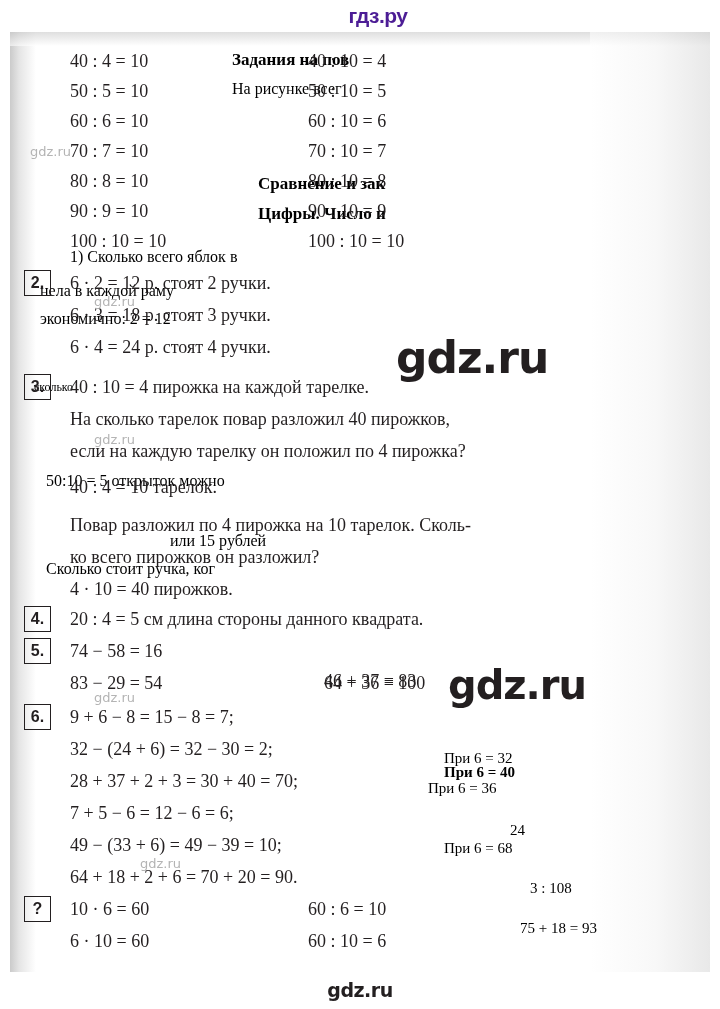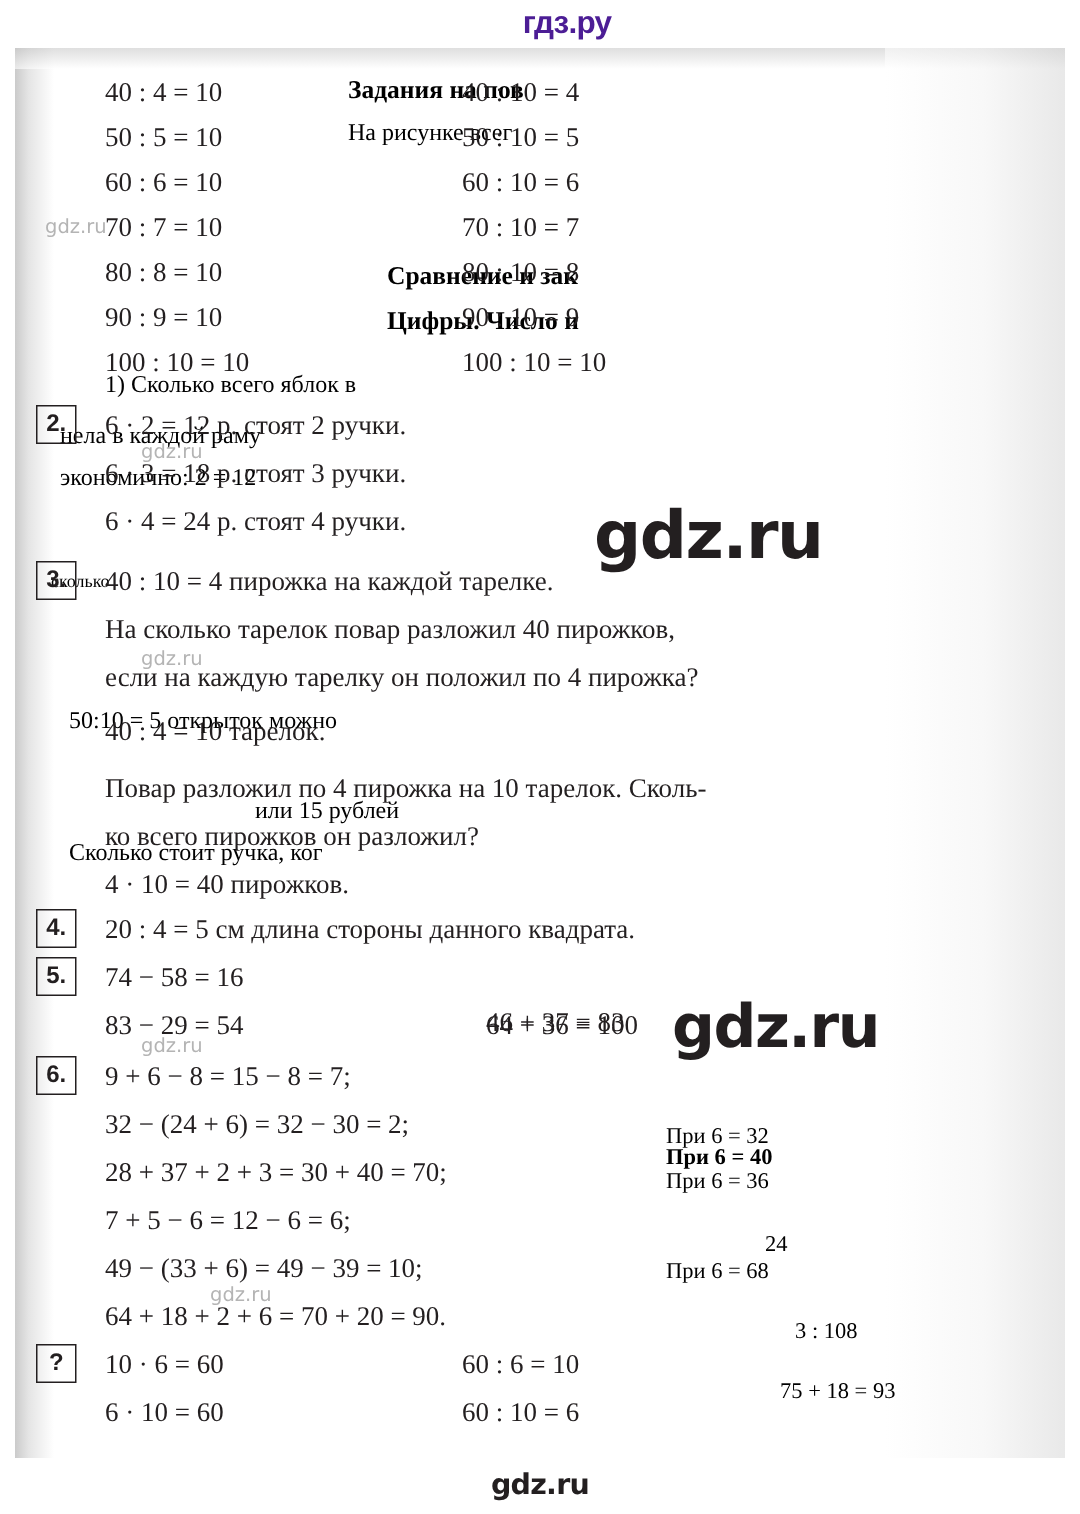--- a/index.html
+++ b/index.html
@@ -143,21 +143,21 @@
     <div class="ghost b" style="left:248px; top:142px; font-size:17px;">Сравнение и зак</div>
     <div class="ghost b" style="left:248px; top:172px; font-size:17px;">Цифры. Число и</div>
     <div class="ghost" style="left:60px; top:216px; font-size:16px;">1) Сколько всего яблок в</div>
     <div class="ghost" style="left:30px; top:250px; font-size:16px;">нела в каждой раму</div>
     <div class="ghost" style="left:30px; top:278px; font-size:16px;">экономично: 2 = 12</div>
     <div class="ghost" style="left:24px; top:348px; font-size:12px;">сколько</div>
     <div class="ghost" style="left:36px; top:440px; font-size:16px;">50:10 = 5 открыток можно</div>
     <div class="ghost" style="left:160px; top:500px; font-size:16px;">или 15 рублей</div>
     <div class="ghost" style="left:36px; top:528px; font-size:16px;">Сколько стоит ручка, ког</div>
     <div class="ghost" style="left:434px; top:718px; font-size:15px;">При 6 = 32</div>
-    <div class="ghost" style="left:434px; top:748px; font-size:15px;">При 6 = 36</div>
+    <div class="ghost" style="left:418px; top:748px; font-size:15px;">При 6 = 36</div>
     <div class="ghost" style="left:434px; top:732px; font-size:15px;font-weight:bold;">При 6 = 40</div>
     <div class="ghost" style="left:434px; top:808px; font-size:15px;">При 6 = 68</div>
     <div class="ghost" style="left:510px; top:888px; font-size:15px;">75 + 18 = 93</div>
     <div class="ghost" style="left:500px; top:790px; font-size:15px;">24</div>
     <div class="ghost" style="left:520px; top:848px; font-size:15px;">3 : 108</div>
 
     <div class="content">
 
       <div class="line" style="left:26px; top:14px;">40 : 4 = 10</div>
       <div class="line" style="left:264px; top:14px;">40 : 10 = 4</div>

